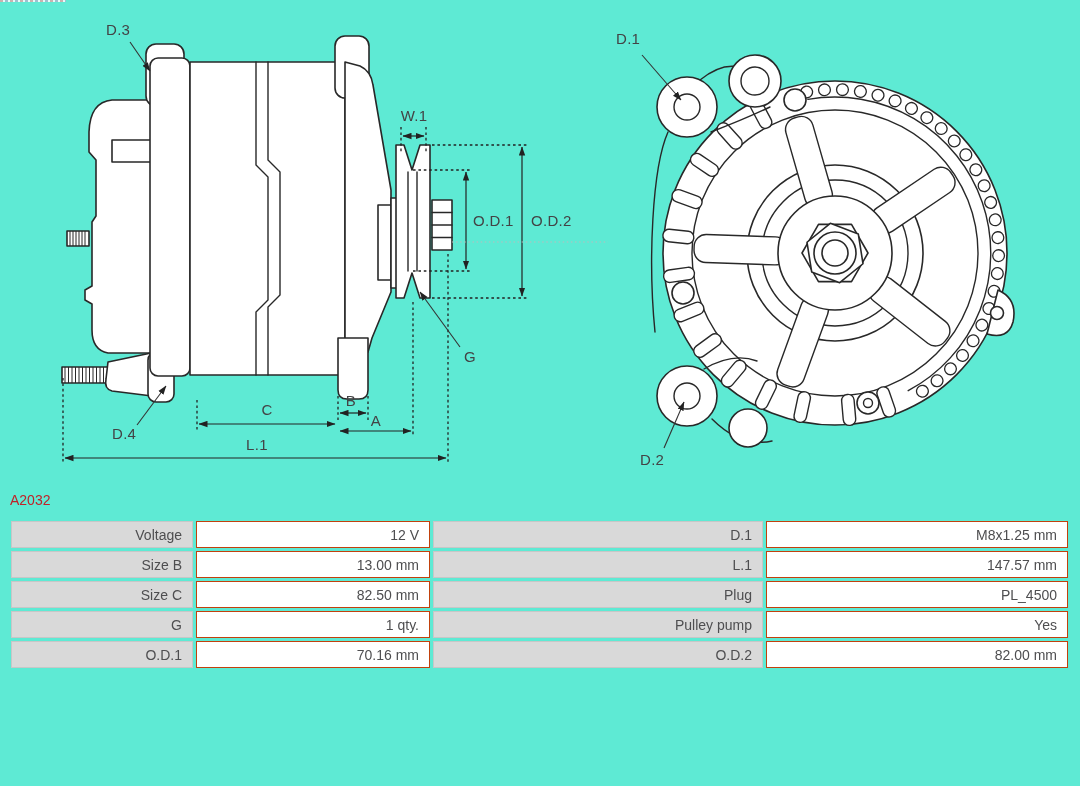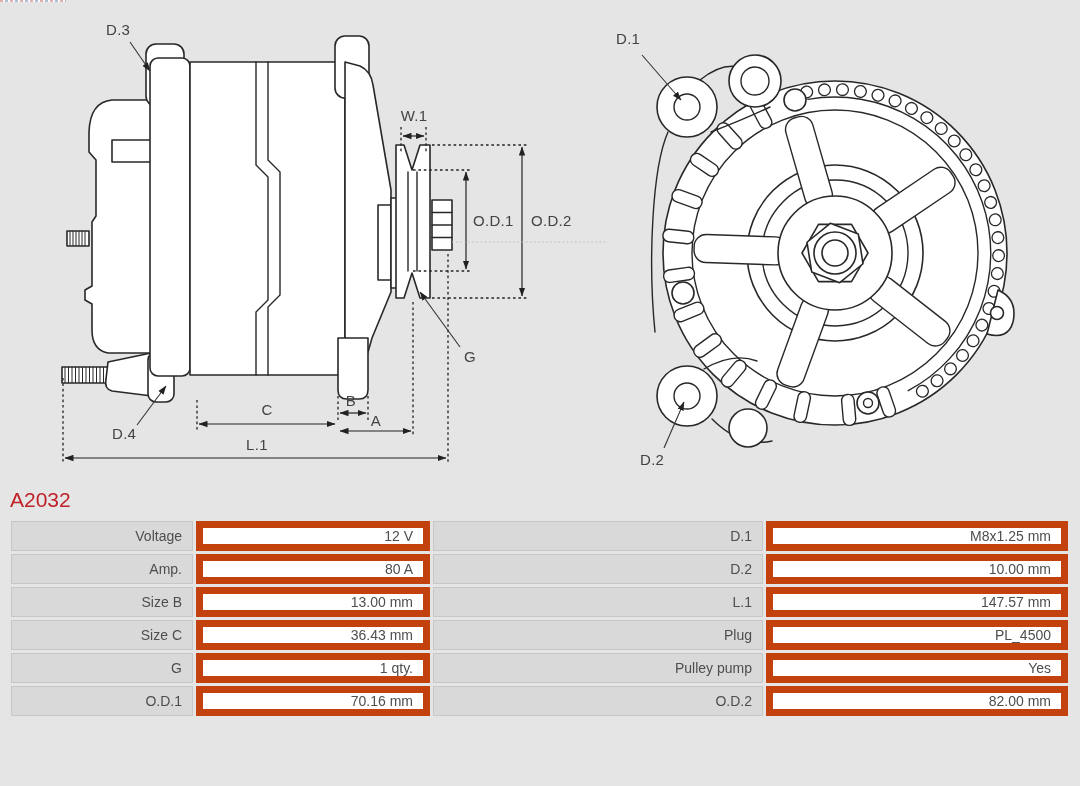--- a/index.html
+++ b/index.html
@@ -1,42 +1,42 @@
 <!DOCTYPE html>
 <html><head>
 <meta charset="utf-8">
 <style>
   html,body{margin:0;padding:0;background:#fff;width:1080px;height:786px;overflow:hidden;
             font-family:"Liberation Sans",sans-serif;}
-  .page{position:relative;width:1080px;height:786px;background:#e5e5e5;}
+  .page{position:relative;width:1080px;height:786px;background:#5eead4;}
   .edge-artifact{position:absolute;top:0;left:0;width:66px;height:2px;opacity:.85;
     background:repeating-linear-gradient(90deg,#dfa8a8 0 3px,#fff 3px 5px,#aab6cf 5px 8px,#fff 8px 10px);}
   .drawings{position:relative;width:1080px;height:482px;}
   .drawings svg{position:absolute;left:0;top:0;}
   
   .o{fill:#fff;stroke:#282828;stroke-width:1.6;stroke-linejoin:round;}
   .o2{fill:#fff;stroke:#282828;stroke-width:1.4;stroke-linejoin:round;}
   .ln{fill:none;stroke:#282828;stroke-width:1.4;stroke-linejoin:round;stroke-linecap:round;}
   .hatch{fill:none;stroke:#282828;stroke-width:1;}
   .dot{fill:none;stroke:#222;stroke-width:1.3;stroke-dasharray:2.6 2.8;}
   .dotlight{fill:none;stroke:#bcbcbc;stroke-width:1;stroke-dasharray:1.5 2.6;}
   .dim{stroke:#222;stroke-width:1.2;}
   .leader{stroke:#333;stroke-width:1.1;}
   .ribd{fill:none;stroke:#282828;stroke-width:13;stroke-dasharray:0.1 17.9;stroke-linecap:round;}
   .ribw{fill:none;stroke:#fff;stroke-width:10.4;stroke-dasharray:0.1 17.9;stroke-linecap:round;}
   .dim-label{font:15px "Liberation Sans",sans-serif;fill:#434345;letter-spacing:.3px;}
   
-  .part-number{margin:6px 0 6px 10px;font-size:21px;line-height:24px;font-weight:400;color:#bf2228;}
+  .part-number{margin:6px 0 6px 10px;font-size:14px;line-height:24px;font-weight:400;color:#bf2228;}
   
   table.spec{border-collapse:separate;border-spacing:3px;table-layout:fixed;width:1063px;
              margin:0 0 0 8px;font-size:14px;color:#4e4e50;}
   table.spec td{height:27px;padding:0 10px 0 0;text-align:right;vertical-align:middle;
                 box-sizing:border-box;overflow:hidden;white-space:nowrap;}
   td.lab{background:#d9d9d9;border:1px solid #c7c7c7;}
-  td.val{background:#fff;border:7px solid #c2410c;}
+  td.val{background:#fff;border:1px solid #c2410c;}
 </style>
 </head>
 <body>
 
 <div class="page">
   <div class="edge-artifact"></div>
 
   <div class="drawings">
     <svg width="1080" height="482" viewBox="0 0 1080 482">
       <defs>
@@ -177,34 +177,28 @@
         <col style="width:302px">
     </colgroup>
     <tbody>
       <tr>
         <td class="lab">Voltage</td>
         <td class="val">12 V</td>
         <td class="lab">D.1</td>
         <td class="val">M8x1.25 mm</td>
       </tr>
       <tr>
-        <td class="lab">Amp.</td>
-        <td class="val">80 A</td>
-        <td class="lab">D.2</td>
-        <td class="val">10.00 mm</td>
-      </tr>
-      <tr>
         <td class="lab">Size B</td>
         <td class="val">13.00 mm</td>
         <td class="lab">L.1</td>
         <td class="val">147.57 mm</td>
       </tr>
       <tr>
         <td class="lab">Size C</td>
-        <td class="val">36.43 mm</td>
+        <td class="val">82.50 mm</td>
         <td class="lab">Plug</td>
         <td class="val">PL_4500</td>
       </tr>
       <tr>
         <td class="lab">G</td>
         <td class="val">1 qty.</td>
         <td class="lab">Pulley pump</td>
         <td class="val">Yes</td>
       </tr>
       <tr>

